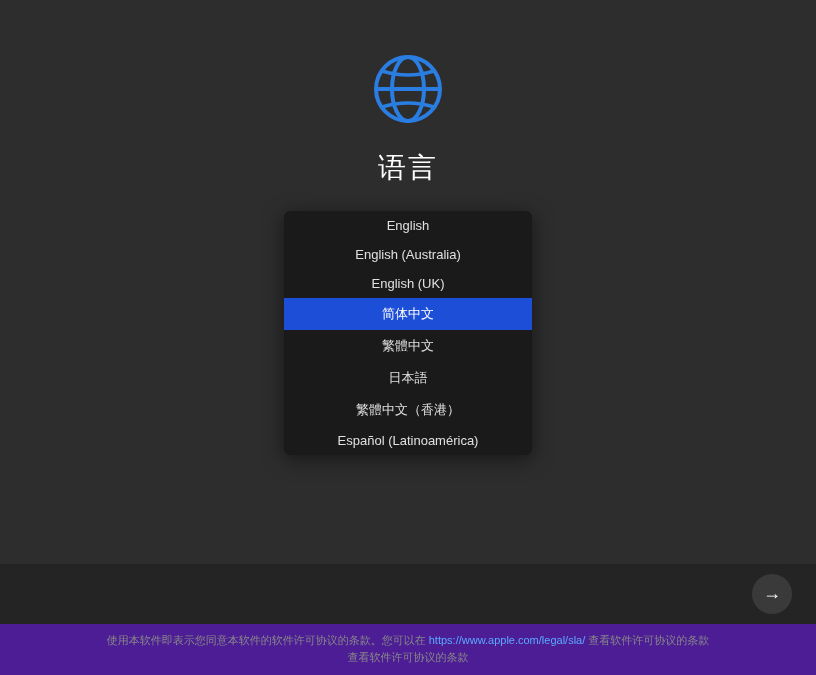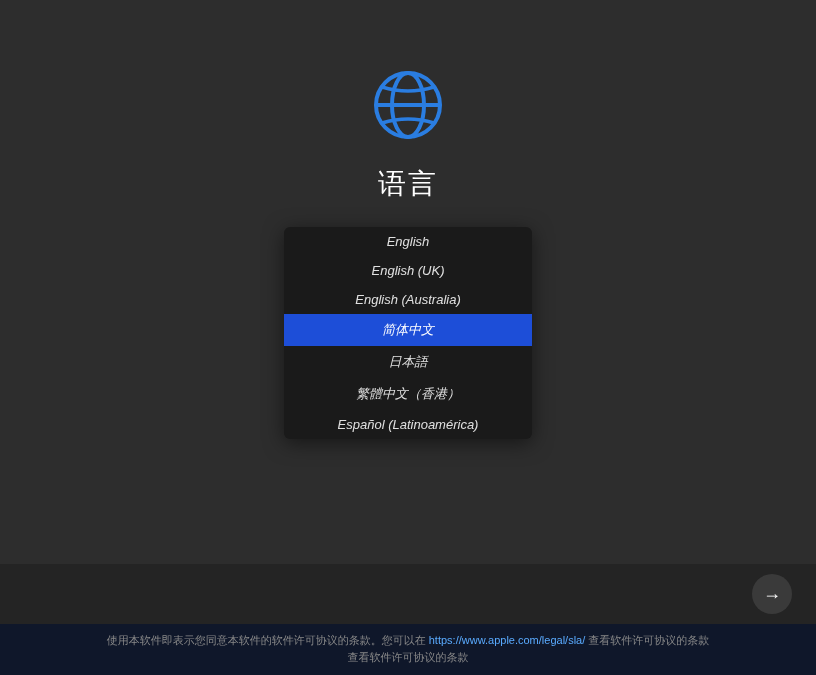--- a/index.html
+++ b/index.html
@@ -45,21 +45,20 @@
     }
 
     .language-list-container {
       width: 248px;
       max-height: 280px;
       background-color: #1a1a1a;
       border-radius: 6px;
       overflow: hidden;
       position: relative;
       box-shadow: 0 4px 20px rgba(0,0,0,0.5);
-      font-style: italic;
     }
 
     .language-list {
       list-style: none;
       overflow-y: auto;
       max-height: 280px;
     }
 
     .language-list::-webkit-scrollbar {
       width: 8px;
@@ -108,21 +107,21 @@
       align-items: center;
       justify-content: center;
       cursor: pointer;
       border: none;
       color: #ffffff;
       font-size: 18px;
     }
 
     .footer-text-bar {
       width: 100%;
-      background-color: #0f172a;
+      background-color: #4c1d95;
       padding: 8px 16px;
       text-align: center;
       flex-shrink: 0;
     }
 
     .footer-text {
       color: #888888;
       font-size: 11px;
       line-height: 1.6;
     }
@@ -144,23 +143,24 @@
     <line x1="8" y1="40" x2="72" y2="40" stroke="#2a7de1" stroke-width="4"></line>
     <path d="M 14 22 Q 40 30 66 22" fill="none" stroke="#2a7de1" stroke-width="3.5"></path>
     <path d="M 14 58 Q 40 50 66 58" fill="none" stroke="#2a7de1" stroke-width="3.5"></path>
   </svg>
 
   <h1 class="page-title">语言</h1>
 
   <div class="language-list-container">
     <ul class="language-list" id="language-list">
     <li class="language-item">English</li>
+        <li class="language-item">English (Australia)</li>
         <li class="language-item">English (UK)</li>
-        <li class="language-item">English (Australia)</li>
         <li class="language-item selected">简体中文</li>
+        <li class="language-item">繁體中文</li>
         <li class="language-item">日本語</li>
         <li class="language-item">繁體中文（香港）</li>
         <li class="language-item">Español (Latinoamérica)</li>
       </ul>
   </div>
 </div>
 
 <div class="bottom-bar">
   <button class="next-button">→</button>
 </div>

